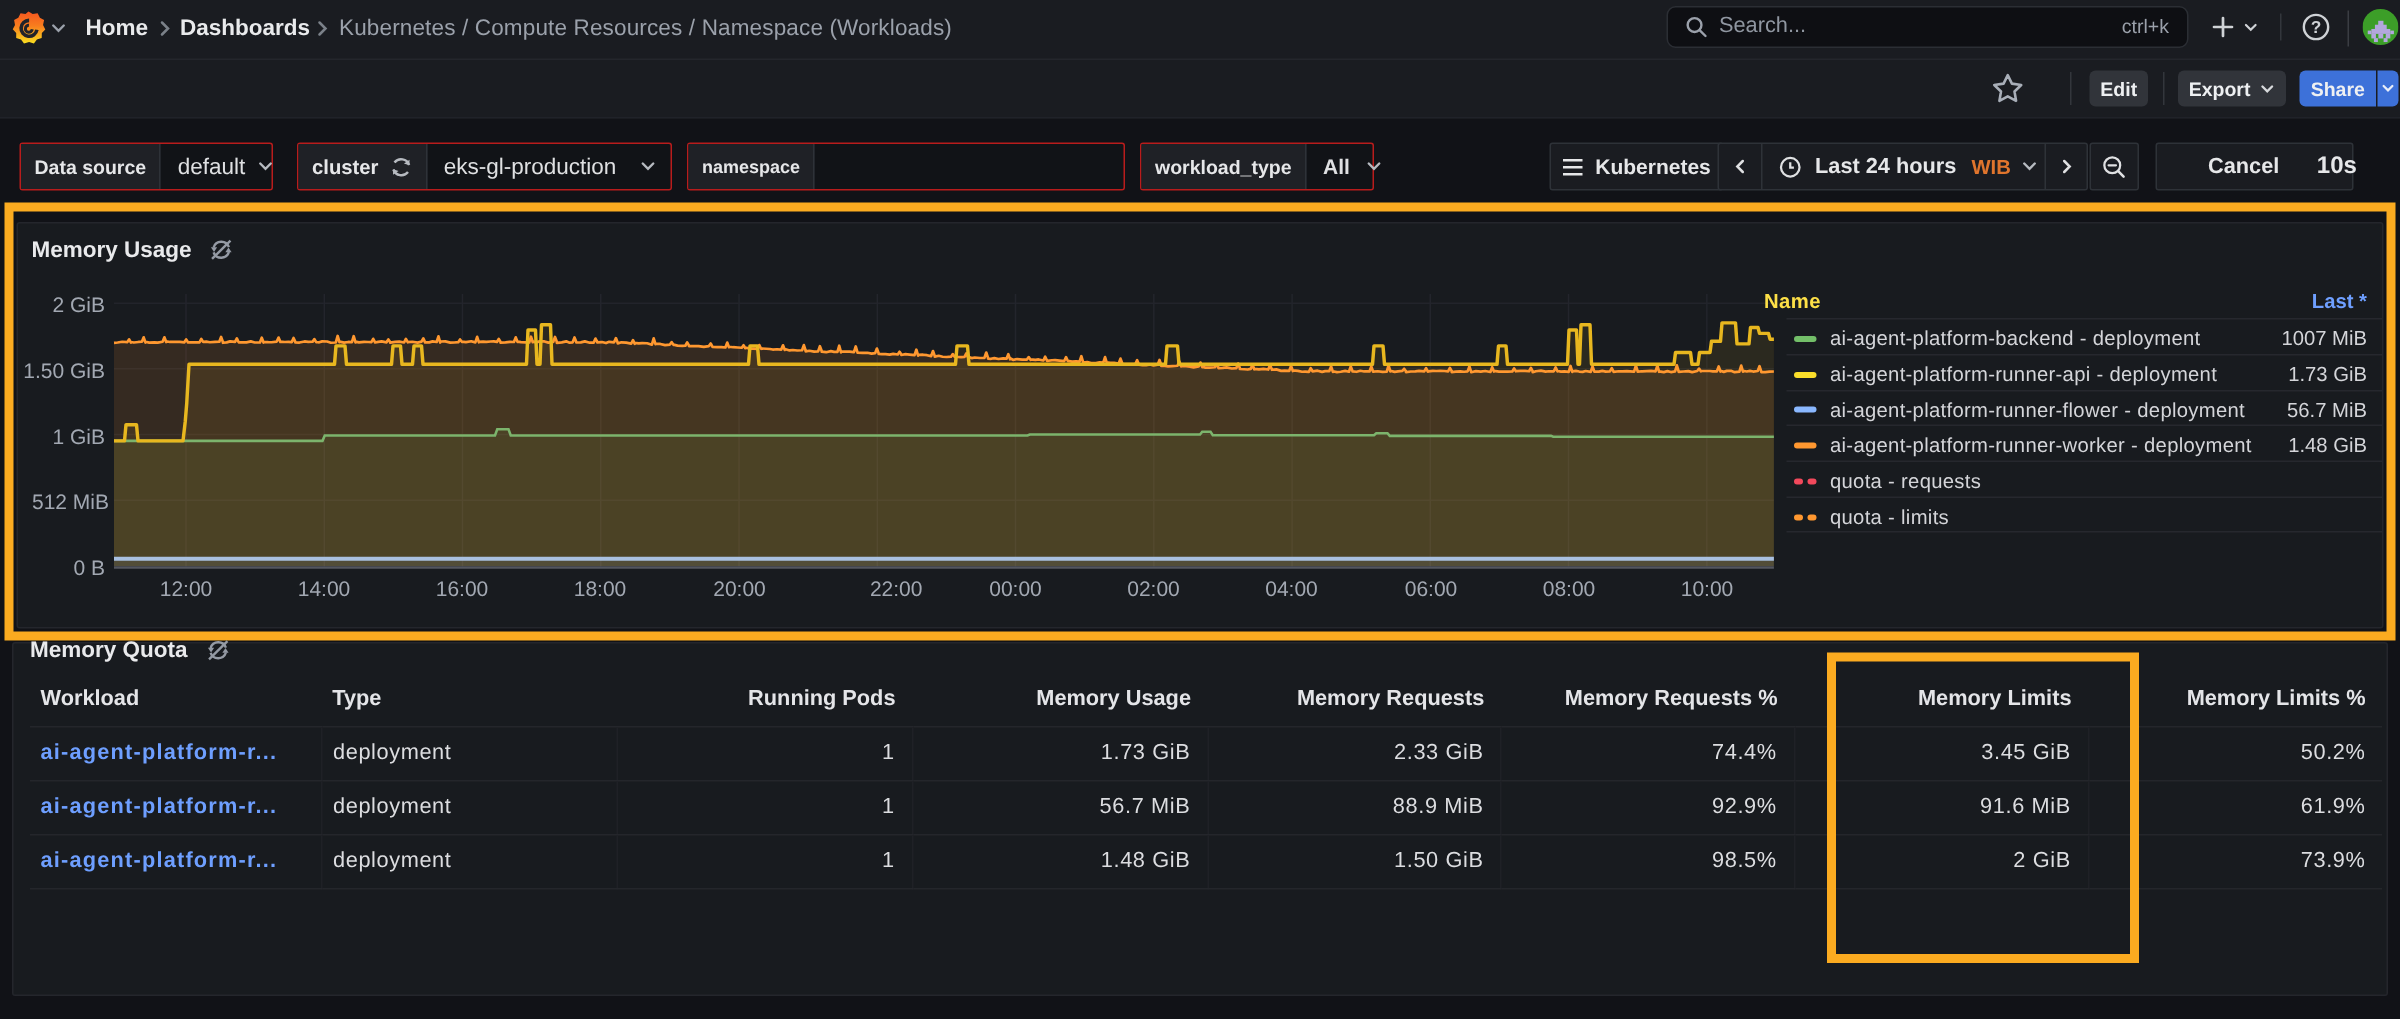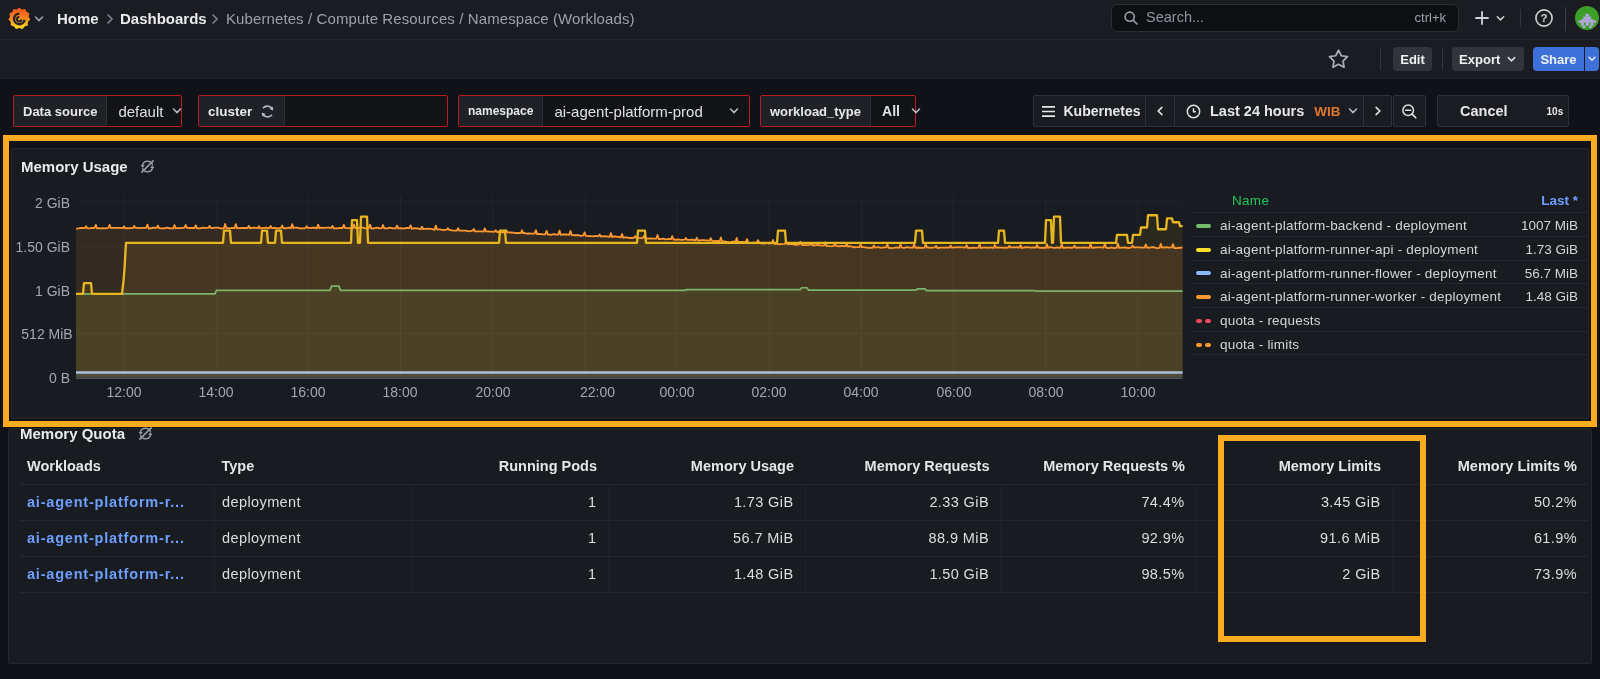--- a/index.html
+++ b/index.html
@@ -116,26 +116,26 @@
         <path d="M2.5 4 L6 7.5 L9.5 4" fill="none" stroke="#b6bac0" stroke-width="1.6" stroke-linecap="round"></path>
       </svg></div>
   </div>
 <div class="ctrl" style="left:198px;width:250px">
     <div class="lab" style="font-size:13.5px">cluster&nbsp;&nbsp;
  <svg width="15" height="15" viewBox="0 0 16 16">
         <path d="M13.6 6.4 A6 6 0 0 0 3.2 4.6 M2.4 9.6 A6 6 0 0 0 12.8 11.4" fill="none" stroke="#b6bac0" stroke-width="1.7"></path>
         <path d="M13.9 2.6 L13.7 6.6 L9.9 5.3 Z" fill="#b6bac0"></path>
         <path d="M2.1 13.4 L2.3 9.4 L6.1 10.7 Z" fill="#b6bac0"></path>
       </svg></div>
+ <div class="val">eks-gl-production<svg class="chev" style="margin-left:12px" width="12" height="12" viewBox="0 0 12 12">
+        <path d="M2.5 4 L6 7.5 L9.5 4" fill="none" stroke="#b6bac0" stroke-width="1.6" stroke-linecap="round"></path>
+      </svg></div>
   </div>
 <div class="ctrl" style="left:458px;width:292px">
     <div class="lab" style="font-size:12px">namespace</div>
-    <div class="val">ai-agent-platform-prod<svg class="chev" style="margin-left:12px" width="12" height="12" viewBox="0 0 12 12">
-        <path d="M2.5 4 L6 7.5 L9.5 4" fill="none" stroke="#b6bac0" stroke-width="1.6" stroke-linecap="round"></path>
-      </svg></div>
   </div>
 <div class="ctrl" style="left:760px;width:156px">
     <div class="lab">workload_type</div>
     <div class="val" style="font-weight:700;font-size:14px">All<svg class="chev" style="margin-left:10px" width="12" height="12" viewBox="0 0 12 12">
         <path d="M2.5 4 L6 7.5 L9.5 4" fill="none" stroke="#b6bac0" stroke-width="1.6" stroke-linecap="round"></path>
       </svg></div>
   </div>
 <div class="tbtn" style="left:1033px;width:116px"><svg width="15" height="13" viewBox="0 0 16 14" style="margin-right:7px">
       <path d="M1 2 H15 M1 7 H15 M1 12 H15" stroke="#e6e7e9" stroke-width="1.8"></path>
     </svg>Kubernetes</div>
@@ -160,36 +160,36 @@
       </svg>
     </div>
 </div>
 <div class="tbtn" style="left:1393px;width:33px">
     <svg width="17" height="17" viewBox="0 0 18 18">
       <circle cx="7.6" cy="7.6" r="5.6" fill="none" stroke="#dfe0e2" stroke-width="1.6"></circle>
       <path d="M5 7.6 H10.2" stroke="#dfe0e2" stroke-width="1.6" stroke-linecap="round"></path>
       <path d="M11.8 11.8 L15.6 15.6" stroke="#dfe0e2" stroke-width="1.8" stroke-linecap="round"></path>
     </svg>
   </div>
-<div class="tbtn" style="left:1437px;width:132px;justify-content:space-between;padding:0">
+<div class="tbtn" style="left:1437px;width:132px;justify-content:space-between;padding:12px">
  <svg style="margin-left:12px" width="17" height="17" viewBox="0 0 18 18">
   <g fill="#e3e5e9">
         <circle cx="9" cy="2.7" r="1.7" opacity="1"></circle>
         <circle cx="13.5" cy="4.7" r="1.6" opacity="0.85"></circle>
         <circle cx="15.3" cy="9" r="1.5" opacity="0.7"></circle>
         <circle cx="13.5" cy="13.3" r="1.5" opacity="0.55"></circle>
         <circle cx="9" cy="15.3" r="1.4" opacity="0.45"></circle>
         <circle cx="4.5" cy="13.3" r="1.5" opacity="0.55"></circle>
         <circle cx="2.7" cy="9" r="1.5" opacity="0.7"></circle>
         <circle cx="4.5" cy="4.7" r="1.6" opacity="0.85"></circle>
       </g>
     </svg>
  <span style="margin-left:10px;font-size:14.5px">Cancel</span>
  <div style="margin-left:13px;width:1px;height:100%;background:#2e3238"></div>
- <span style="margin-left:26px;font-size:10px">10s</span>
+ <span style="margin-left:12px;font-size:16px">10s</span>
  <svg class="chev" style="margin-left:7px" width="12" height="12" viewBox="0 0 12 12">
       <path d="M2.5 4 L6 7.5 L9.5 4" fill="none" stroke="#b6bac0" stroke-width="1.6" stroke-linecap="round"></path>
     </svg>
 </div>
 
 <div class="abs" style="left:3px;top:135px;width:1594px;height:292px;border:6px solid #fbab20"></div>
 <div class="panel" style="left:11px;top:148px;width:1578px;height:271px"></div>
 <div class="abs ptitle" style="left:21px;top:158px">Memory Usage</div>
 <svg class="abs" style="left:139px;top:158px" width="17" height="17" viewBox="0 0 18 18">
  <g fill="none" stroke="#949aa4" stroke-width="1.7">
@@ -243,21 +243,21 @@
 <div class="axis" style="left:370px;top:384px;width:60px;text-align:center">18:00</div>
 <div class="axis" style="left:463px;top:384px;width:60px;text-align:center">20:00</div>
 <div class="axis" style="left:555px;top:384px;width:60px;text-align:right">22:00</div>
 <div class="axis" style="left:647px;top:384px;width:60px;text-align:center">00:00</div>
 <div class="axis" style="left:739px;top:384px;width:60px;text-align:center">02:00</div>
 <div class="axis" style="left:831px;top:384px;width:60px;text-align:center">04:00</div>
 <div class="axis" style="left:924px;top:384px;width:60px;text-align:center">06:00</div>
 <div class="axis" style="left:1016px;top:384px;width:60px;text-align:center">08:00</div>
 <div class="axis" style="left:1108px;top:384px;width:60px;text-align:center">10:00</div>
 
-<div class="leg" style="left:1232px;top:193px;color:#22c55e;font-weight:400;letter-spacing:0.3px">Name</div>
+<div class="leg" style="left:1176px;top:193px;color:#fde047;font-weight:700;letter-spacing:0.3px">Name</div>
 <div class="legsep" style="top:211.5px"></div>
 <div class="legsep" style="top:235.5px"></div>
 <div class="legsep" style="top:259.5px"></div>
 <div class="legsep" style="top:283px"></div>
 <div class="legsep" style="top:307px"></div>
 <div class="legsep" style="top:330.5px"></div>
 <div class="legsep" style="top:354px"></div>
 <div class="legv" style="left:1478px;top:193px;width:100px;color:#6e9fff;font-weight:700">Last *</div>
 <div class="mark" style="left:1196px;top:223.5px;background:#73BF69"></div>
 <div class="leg" style="left:1220px;top:218px">ai-agent-platform-backend - deployment</div>
@@ -295,21 +295,21 @@
       <col style="width:196.5px">
       <col style="width:197px">
       <col style="width:197px">
       <col style="width:195.5px">
       <col style="width:195.5px">
       <col style="width:196px">
       <col style="width:196px">
     </colgroup>
  <tbody>
       <tr>
-  <th style="text-align:left;padding-left:7px">Workloads</th>
+  <th style="text-align:left;padding-left:7px">Workload</th>
         <th style="text-align:left;padding-left:7px">Type</th>
   <th class="num">Running Pods</th>
         <th class="num">Memory Usage</th>
         <th class="num">Memory Requests</th>
   <th class="num">Memory Requests %</th>
         <th class="num">Memory Limits</th>
         <th class="num">Memory Limits %</th>
  </tr>
  <tr>
   <td class="lnk" style="padding-left:7px">ai-agent-platform-r...</td>

